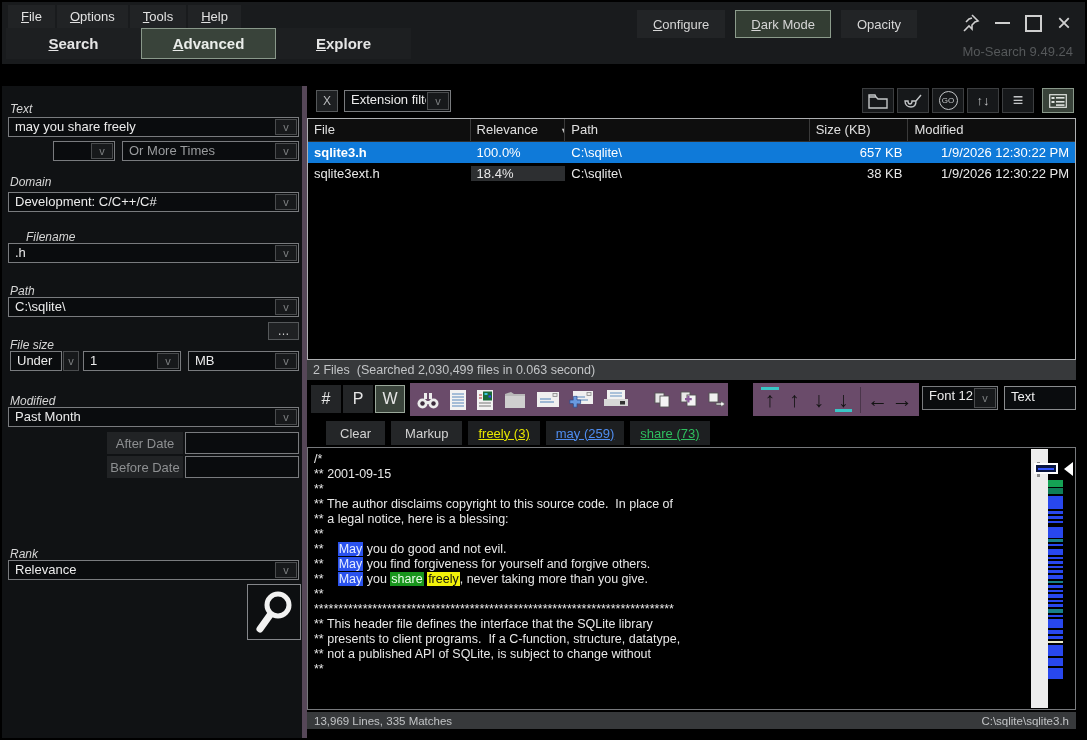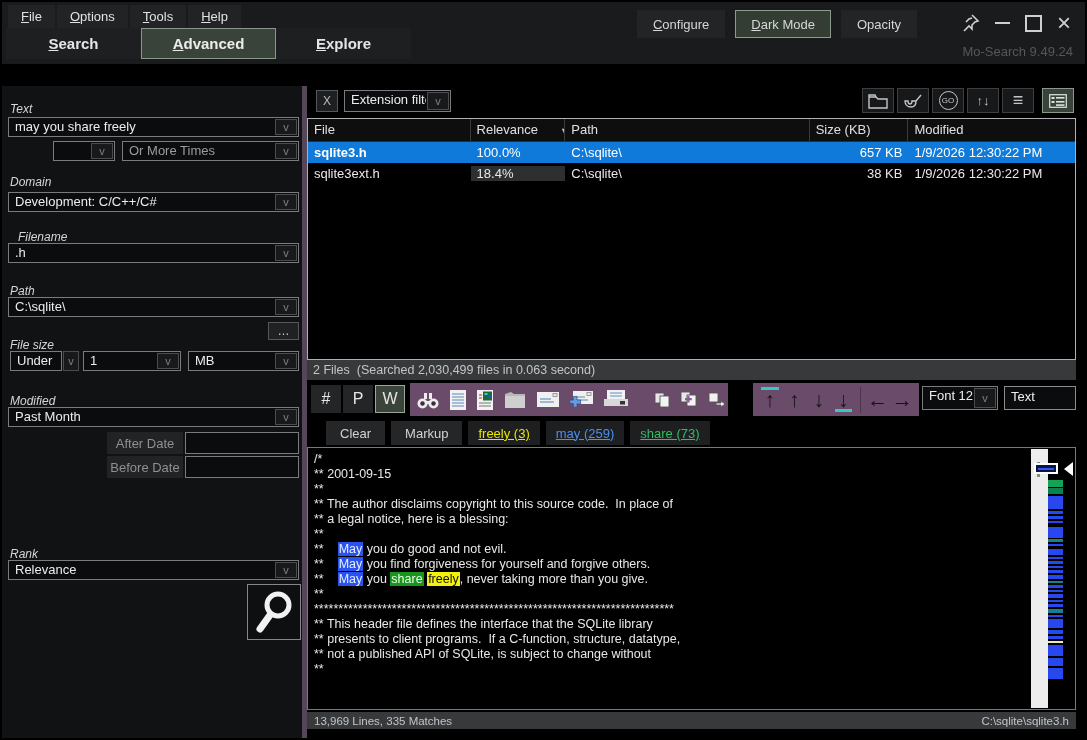--- a/index.html
+++ b/index.html
@@ -65,21 +65,21 @@
              display:flex;align-items:center;justify-content:center;color:#c4c6c8;letter-spacing:0;}
 
   
   .table{position:absolute;left:0;top:32px;width:769px;height:242px;background:#000;
          border:1px solid #aeb0b2;box-sizing:border-box;font-size:13px;}
   .thead{display:flex;height:22px;background:#0e0e0e;color:#e0e0e0;border-bottom:1px solid #2e2e2e;}
   .th{padding:3px 6px 0 6px;border-right:1px solid #3a3a3a;box-sizing:border-box;white-space:nowrap;overflow:hidden;}
   .trow{display:flex;height:21px;align-items:center;color:#e8e8e8;}
   .trow.sel{background:#0f7ad9;color:#fff;}
   .td{padding:0 6px;box-sizing:border-box;white-space:nowrap;overflow:hidden;}
-  .c-file{width:163px;}.c-rel{width:95px;}.c-path{width:245px;}.c-size{width:99px;text-align:right;}.c-mod{width:167px;}
+  .c-file{width:163px;}.c-rel{width:95px;}.c-path{width:245px;}.c-size{width:99px;text-align:right;}.c-mod{width:167px;text-align:right;}
   .relbar{background:#2d2f31;}
   .sortglyph{font-size:9px;color:#c8c8c8;margin-left:22px;}
 
   .statusbar{position:absolute;left:0;width:769px;background:#37393b;color:#c2c4c6;font-size:12.5px;
              display:flex;align-items:center;box-sizing:border-box;white-space:pre;}
   .status1{top:274px;height:20px;padding:0 6px;}
   .status2{top:626px;height:17px;padding:0 7px;font-size:11.5px;justify-content:space-between;}
 
   
   .hpw{position:absolute;left:4px;top:299px;display:flex;gap:2px;}
@@ -171,21 +171,21 @@
       <span class="val dim">Or More Times</span>
       <span class="arrow">v</span>
     </div>
 
     <div class="lbl" style="left:8px;top:89px;">Domain</div>
     <div class="combo" style="left:6px;top:106px;width:291px;">
       <span class="val">Development: C/C++/C#</span>
       <span class="arrow">v</span>
     </div>
 
-    <div class="lbl" style="left:16px;top:144px;">Filename</div>
+    <div class="lbl" style="left:24px;top:144px;">Filename</div>
     <div class="combo" style="left:6px;top:157px;width:291px;">
       <span class="val">.h</span>
       <span class="arrow">v</span>
     </div>
 
     <div class="lbl" style="left:8px;top:198px;">Path</div>
     <div class="combo" style="left:6px;top:211px;width:291px;">
       <span class="val">C:\sqlite\</span>
       <span class="arrow">v</span>
     </div>

